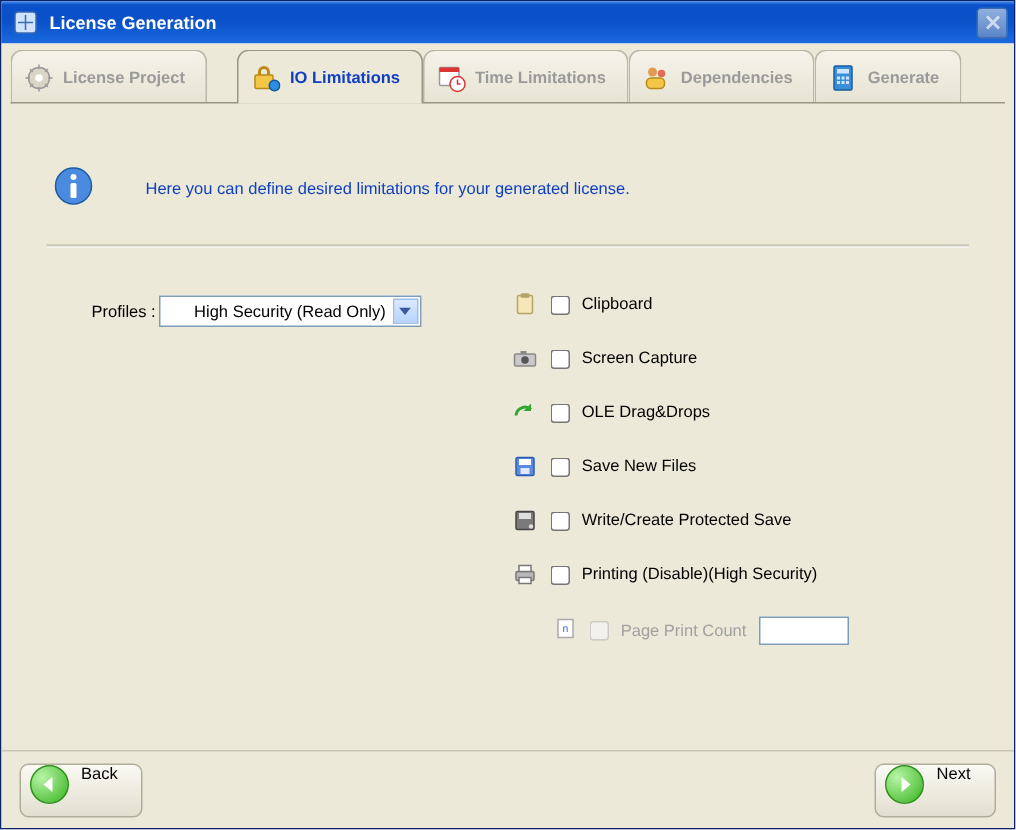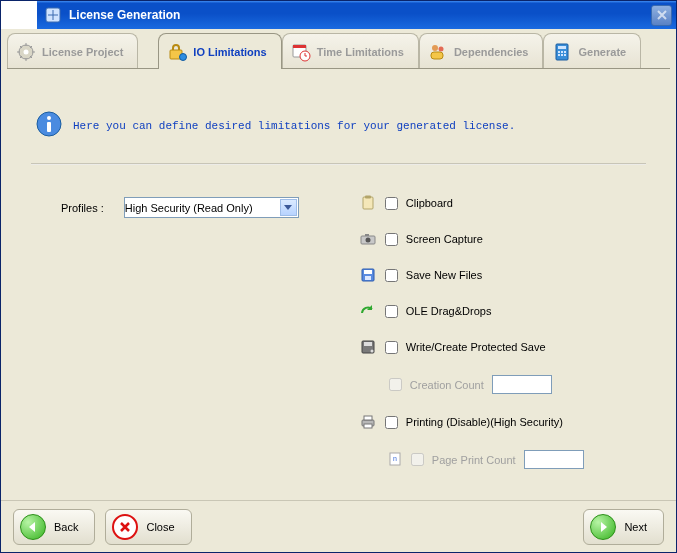--- a/index.html
+++ b/index.html
@@ -18,21 +18,20 @@
   }
   .titlebar {
     height: 28px;
     background: linear-gradient(to bottom, #3f8cf3 0%, #0a50c8 8%, #0a50c8 45%, #1a6ae0 100%);
     display: flex;
     align-items: center;
     padding: 0 4px 0 8px;
     color: #fff;
     font-weight: bold;
     font-size: 12px;
-    margin-left: 36px;
   }
   .titlebar .app-icon { margin-right: 8px; display:flex; }
   .titlebar .title { flex: 1; }
   .titlebar .close-btn {
     width: 21px; height: 21px;
     background: linear-gradient(#8fb0e0,#5a82c5);
     border: 1px solid #3a6bb0;
     border-radius: 3px;
     display: flex; align-items: center; justify-content: center;
     cursor: default;
@@ -97,56 +96,56 @@
 
   .page {
     flex: 1;
     padding: 30px 30px 10px 30px;
     position: relative;
   }
 
   .info-row {
     display: flex;
     align-items: center;
-    gap: 10px;
+    gap: 34px;
     padding: 10px 4px 18px 4px;
-    font-family: Liberation Mono, monospace;
   }
   .info-text { color: #1040c0; }
 
   .hr {
     height: 2px;
     background: linear-gradient(#b5b29f,#fff);
     margin: 4px 0 30px 0;
   }
 
   .form-row {
     display: flex;
     gap: 60px;
     align-items: flex-start;
     padding-left: 30px;
   }
 
   .profiles-col {
     display: flex;
     align-items: center;
-    gap: 20px;
+    gap: 2px;
     padding-top: 2px;
   }
   .profiles-col label { white-space: nowrap; }
 
   .select-wrap {
     width: 175px;
     height: 21px;
     background: #fff;
     border: 1px solid #7f9db9;
     display: flex;
     align-items: center;
     padding-left: 0;
     position: relative;
+    justify-content: center;
   }
   .select-wrap .arrow {
     position: absolute;
     right: 1px; top: 1px; bottom: 1px;
     width: 17px;
     background: linear-gradient(#dbeaff,#b7d3ff);
     border: 1px solid #9ebde8;
     display: flex; align-items:center; justify-content:center;
   }
 
@@ -187,21 +186,21 @@
     border-top: 1px solid #c9c6b5;
   }
   .footer .spacer { flex: 1; }
   .nav-btn {
     height: 36px;
     padding: 0 16px 0 6px;
     border: 1px solid #b0ad9a;
     border-radius: 6px;
     background: linear-gradient(#faf9f3,#e2dfcf);
     display: flex;
-    align-items: center;
+    align-items: flex-start;
     gap: 8px;
     font-size: 11px;
     cursor: default;
   }
   .nav-btn .circ {
     width: 26px; height:26px; border-radius: 50%;
     display:flex; align-items:center; justify-content:center;
   }
   .circ.green { background: radial-gradient(circle at 30% 30%, #b8f5a6, #35b21e); border:1px solid #2a8f17;}
   .circ.red   { background: #fff; border:2px solid #d11; }
@@ -336,57 +335,52 @@
                   <rect x="5" y="3" width="4" height="2" fill="#888"></rect>
                 </svg>
               </span>
             <input type="checkbox" style="">
             <span>Screen Capture</span>
           </div>
 
           <div class="limit-row">
             <span class="icon">
                 <svg width="16" height="16" viewBox="0 0 16 16">
+                  <path d="M2 10 A6 6 0 0 1 12 6" fill="none" stroke="#2fa82f" stroke-width="2"></path>
+                  <path d="M12 2 L12 7 L7 7 Z" fill="#2fa82f"></path>
+                </svg>
+              </span>
+            <input type="checkbox" style="">
+            <span>OLE Drag&amp;Drops</span>
+          </div>
+
+          <div class="limit-row">
+            <span class="icon">
+                <svg width="16" height="16" viewBox="0 0 16 16">
                   <rect x="2" y="2" width="12" height="12" rx="1" fill="#5a8be0" stroke="#2a5bb0"></rect>
                   <rect x="4" y="3" width="8" height="4" fill="#fff"></rect>
                   <rect x="5" y="9" width="6" height="4" fill="#dde8ff"></rect>
                 </svg>
               </span>
             <input type="checkbox" style="">
             <span>Save New Files</span>
           </div>
 
           <div class="limit-row">
             <span class="icon">
                 <svg width="16" height="16" viewBox="0 0 16 16">
-                  <path d="M2 10 A6 6 0 0 1 12 6" fill="none" stroke="#2fa82f" stroke-width="2"></path>
-                  <path d="M12 2 L12 7 L7 7 Z" fill="#2fa82f"></path>
-                </svg>
-              </span>
-            <input type="checkbox" style="">
-            <span>OLE Drag&amp;Drops</span>
-          </div>
-
-          <div class="limit-row">
-            <span class="icon">
-                <svg width="16" height="16" viewBox="0 0 16 16">
                   <rect x="2" y="2" width="12" height="12" rx="1" fill="#7a7a7a" stroke="#444"></rect>
                   <rect x="4" y="3" width="8" height="4" fill="#ddd"></rect>
                   <circle cx="12" cy="12" r="1.5" fill="#ddd"></circle>
                 </svg>
               </span>
             <input type="checkbox" style="">
             <span>Write/Create Protected Save</span>
           </div>
 
-          <div class="sub-row">
-            <input type="checkbox" disabled="" style="">
-            <span>Creation Count</span>
-            <input class="num-input" type="text" style="">
-          </div>
 
           <div class="limit-row">
             <span class="icon">
                 <svg width="16" height="16" viewBox="0 0 16 16">
                   <rect x="2" y="6" width="12" height="6" rx="1" fill="#b8b8b8" stroke="#777"></rect>
                   <rect x="4" y="2" width="8" height="4" fill="#fff" stroke="#777"></rect>
                   <rect x="4" y="10" width="8" height="4" fill="#fff" stroke="#777"></rect>
                 </svg>
               </span>
             <input type="checkbox" style="">
@@ -410,28 +404,20 @@
 
     <div class="footer">
       <button class="nav-btn">
         <span class="circ green">
           <svg width="14" height="14" viewBox="0 0 14 14">
               <path d="M9 2 L3 7 L9 12 Z" fill="#fff"></path>
             </svg>
         </span>
         <span>Back</span>
       </button>
-      <button class="nav-btn">
-        <span class="circ red">
-          <svg width="14" height="14" viewBox="0 0 14 14">
-              <path d="M3 3 L11 11 M11 3 L3 11" stroke="#d11" stroke-width="2.5"></path>
-            </svg>
-        </span>
-        <span>Close</span>
-      </button>
       <span class="spacer"></span>
       <button class="nav-btn">
         <span class="circ green">
           <svg width="14" height="14" viewBox="0 0 14 14">
               <path d="M5 2 L11 7 L5 12 Z" fill="#fff"></path>
             </svg>
         </span>
         <span>Next</span>
       </button>
     </div>

